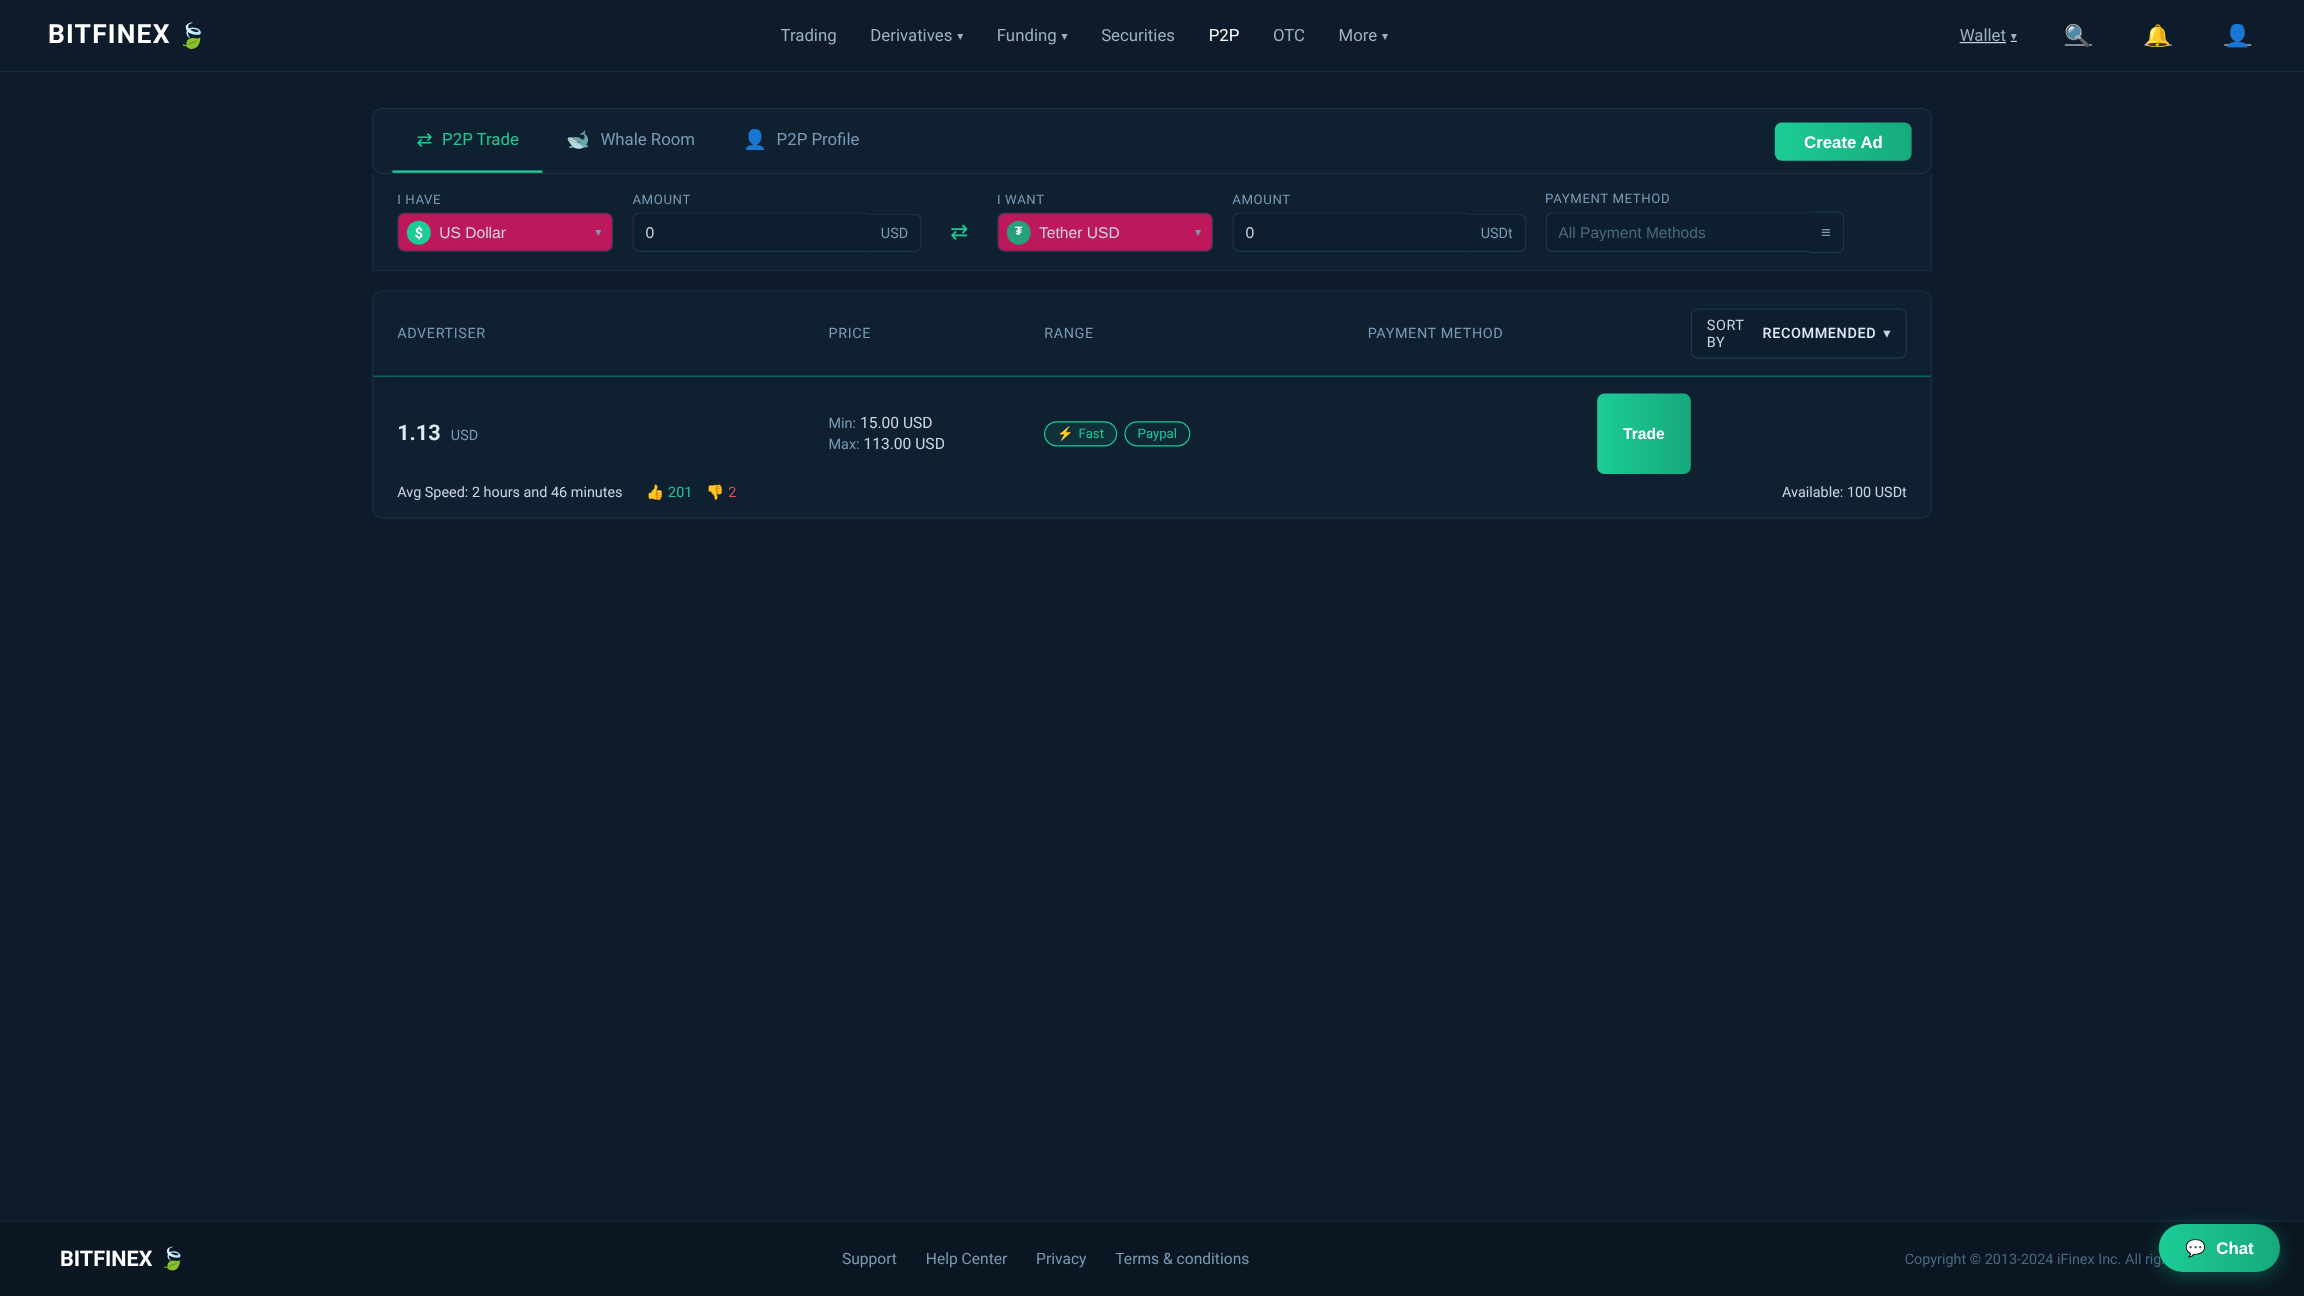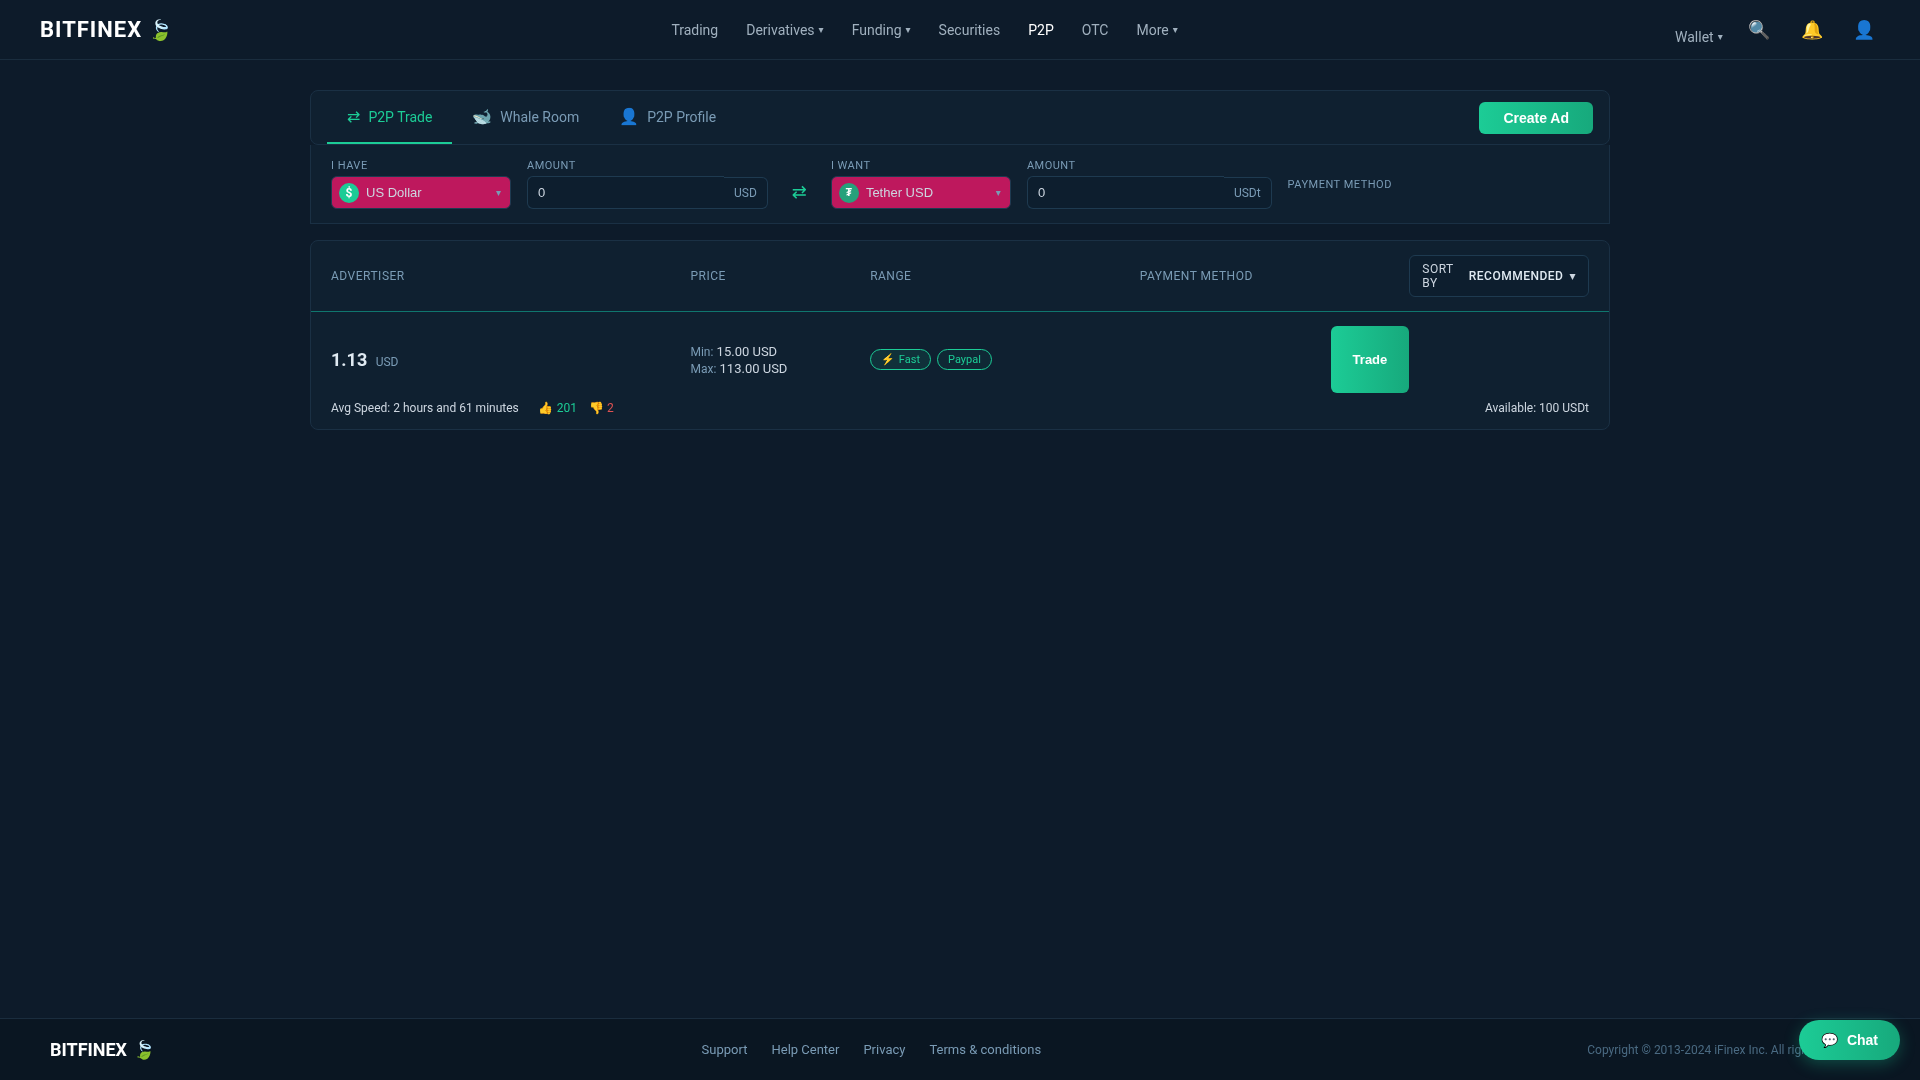--- a/index.html
+++ b/index.html
@@ -48,22 +48,23 @@
       color: #a0b0be;
       font-size: 14px;
       cursor: pointer;
       display: flex;
       align-items: center;
       gap: 4px;
     }
     .nav-link.active { color: #fff; }
     .nav-actions {
       display: flex;
-      align-items: flex-end;
-      gap: 22px;
+      align-items: center;
+      gap: 36px;
+      text-decoration: underline;
     }
     .nav-icon-btn {
       color: #a0b0be;
       font-size: 18px;
       cursor: pointer;
       background: none;
       border: none;
       padding: 4px;
     }
     .nav-wallet-btn {
@@ -508,20 +509,24 @@
     <div class="filter-group">
       <span class="filter-label">Amount</span>
       <div style="display:flex;align-items:center;gap:0;">
         <input class="filter-input" type="text" value="0" style="border-radius: 6px 0px 0px 6px; border-right: none; min-width: 120px;">
         <span style="background:#0d1e2e;border:1px solid #1e3a50;border-left:none;border-radius:0 6px 6px 0;padding:8px 10px;font-size:12px;color:#7a9bb5;">USDt</span>
       </div>
     </div>
 
     <div class="filter-group">
       <span class="filter-label">Payment Method</span>
+      <div style="display:flex;align-items:center;gap:0;position:relative;">
+        <input class="filter-input" type="text" style="min-width: 220px; border-radius: 6px 0px 0px 6px; border-right: none;" placeholder="All Payment Methods">
+        <span style="background:#0d1e2e;border:1px solid #1e3a50;border-left:none;border-radius:0 6px 6px 0;padding:8px 10px;font-size:14px;color:#7a9bb5;cursor:pointer;">≡</span>
+      </div>
     </div>
   </div>
 
   <div class="table-container">
 
     <div class="table-header">
       <span>Advertiser</span>
       <span>Price</span>
       <span>Range</span>
       <span>Payment Method</span>
@@ -561,21 +566,21 @@
             <span>Paypal</span>
           </span>
         </div>
 
         <button class="trade-btn">Trade</button>
       </div>
 
       <div class="extra-row">
         <div class="avg-speed">
           <span>Avg Speed: </span>
-          <span>2 hours and 61 minutes</span>
+          <span>2 hours and 46 minutes</span>
         </div>
         <div class="thumbs">
           <span class="thumbs-up">👍 <span>201</span></span>
           <span class="thumbs-down">👎 <span>2</span></span>
         </div>
         <div class="available-info" style="margin-left:auto;">
           <span>Available:</span>
           <span>100 USDt</span>
         </div>
       </div>

